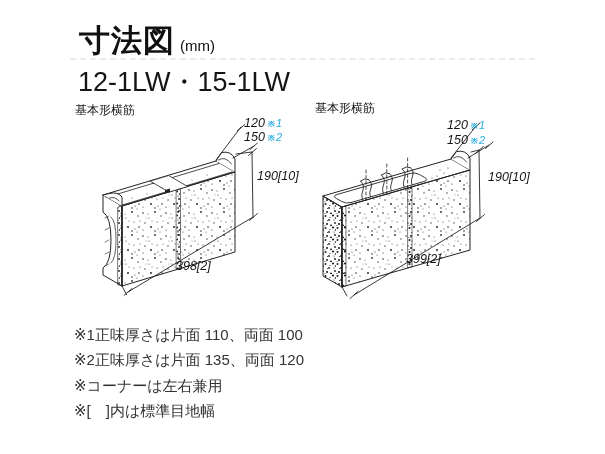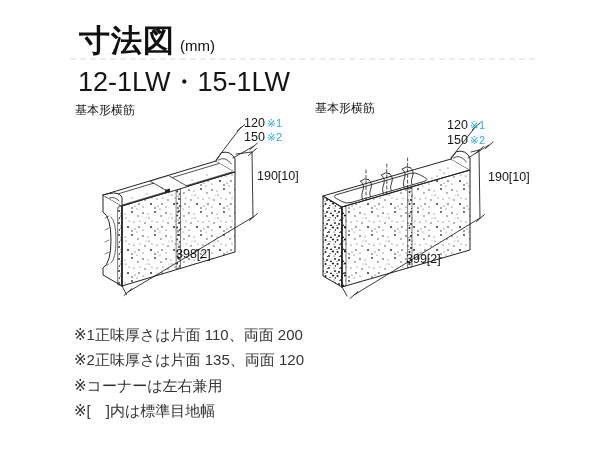--- a/index.html
+++ b/index.html
@@ -11,21 +11,21 @@
   .title{position:absolute;left:79px;top:20px;white-space:nowrap;}
   .title .t-main{font-size:31px;font-weight:700;letter-spacing:1px;color:#101010;}
   .title .t-unit{font-size:15px;font-weight:400;margin-left:5px;color:#101010;}
   .codes{position:absolute;left:78px;top:64px;font-size:27px;font-weight:400;color:#151515;white-space:nowrap;}
   .dlabel{position:absolute;font-size:12px;color:#151515;white-space:nowrap;}
   .dlabel.basic{left:75px;top:102px;}
   .dlabel.corner{left:315px;top:100px;}
   svg.blk{position:absolute;overflow:visible;}
   svg.blk.a{left:72px;top:118px;}
   svg.blk.b{left:312px;top:118px;}
-  .dim{position:absolute;font-size:12.5px;color:#141414;white-space:nowrap;letter-spacing:0;}
+  .dim{position:absolute;font-size:12.5px;color:#141414;white-space:nowrap;letter-spacing:0;font-style:italic;}
   .dim .dref{font-size:11px;margin-left:2px;}
   .footnotes{position:absolute;left:74px;top:322px;font-size:15px;color:#333;line-height:25.4px;white-space:nowrap;}
 </style>
 </head>
 <body>
 
 <div class="page">
 
   <div class="faint-rule"></div>
 
@@ -205,31 +205,31 @@
     </g>
   </svg>
 
   <div class="dim" style="left:244px;top:116px">
     <span>120</span><span class="dref" title="※1" style="color: rgb(41, 171, 226);">※1</span>
   </div>
   <div class="dim" style="left:244px;top:130px">
     <span>150</span><span class="dref" style="color: rgb(41, 171, 226);">※2</span>
   </div>
   <div class="dim" style="left:257px;top:169px">190[10]</div>
-  <div class="dim" style="left:176px;top:247px">398[2]</div>
+  <div class="dim" style="left:176px;top:259px">398[2]</div>
 
   <div class="dim" style="left:447px;top:118px">
     <span>120</span><span class="dref" style="color: rgb(41, 171, 226);">※1</span>
   </div>
   <div class="dim" style="left:447px;top:133px">
     <span>150</span><span class="dref" style="color: rgb(41, 171, 226);">※2</span>
   </div>
   <div class="dim" style="left:488px;top:170px">190[10]</div>
   <div class="dim" style="left:406px;top:252px">399[2]</div>
 
   <div class="footnotes">
-    <div class="fn">※1正味厚さは片面 110、両面 200</div>
+    <div class="fn">※1正味厚さは片面 110、両面 100</div>
     <div class="fn">※2正味厚さは片面 135、両面 120</div>
     <div class="fn">※コーナーは左右兼用</div>
     <div class="fn">※[　]内は標準目地幅</div>
   </div>
 
 </div>
 
 </body></html>

